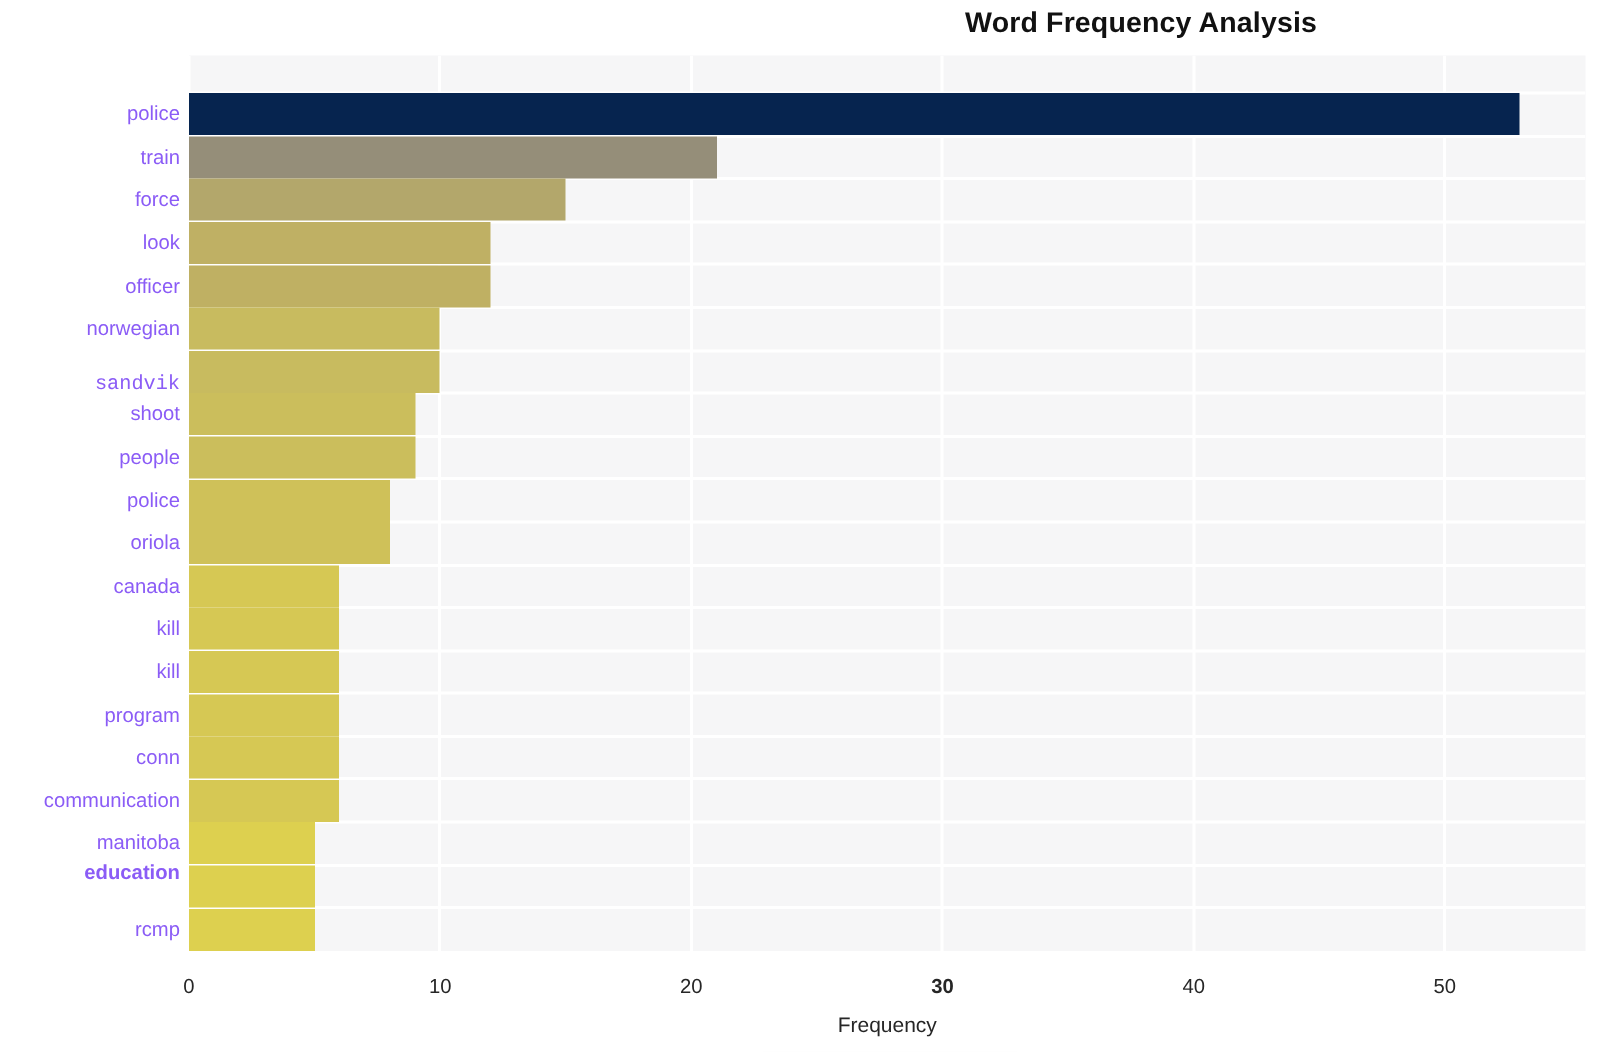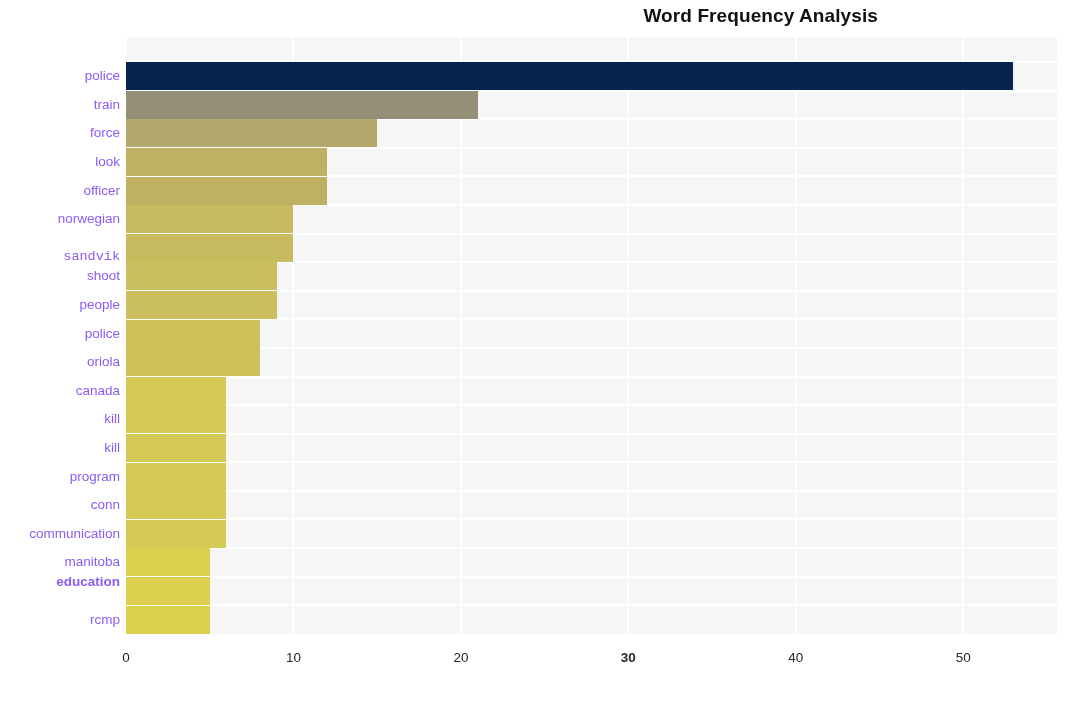--- a/index.html
+++ b/index.html
@@ -185,20 +185,21 @@
       <div class="y-tick-label" style="top: 403.991px;">kill</div>
       <div class="y-tick-label" style="top: 432.583px;">program</div>
       <div class="y-tick-label" style="top: 461.175px;">conn</div>
       <div class="y-tick-label" style="top: 489.767px;">communication</div>
       <div class="y-tick-label" style="top: 518.359px;">manitoba</div>
       <div class="y-tick-label" style="top: 538px; font-weight: bold;">education</div>
       <div class="y-tick-label" style="top: 575.543px;">rcmp</div>
     </div>
 
   <div id="x-axis">
+    <div id="x-axis-title">Frequency</div>
   <div class="x-tick-label" style="left: 126px;">0</div>
       <div class="x-tick-label" style="left: 293.446px;">10</div>
       <div class="x-tick-label" style="left: 460.892px;">20</div>
       <div class="x-tick-label" style="left: 628.338px; font-weight: bold;">30</div>
       <div class="x-tick-label" style="left: 795.784px;">40</div>
       <div class="x-tick-label" style="left: 963.23px;">50</div>
     </div>
 
 </div>
 

